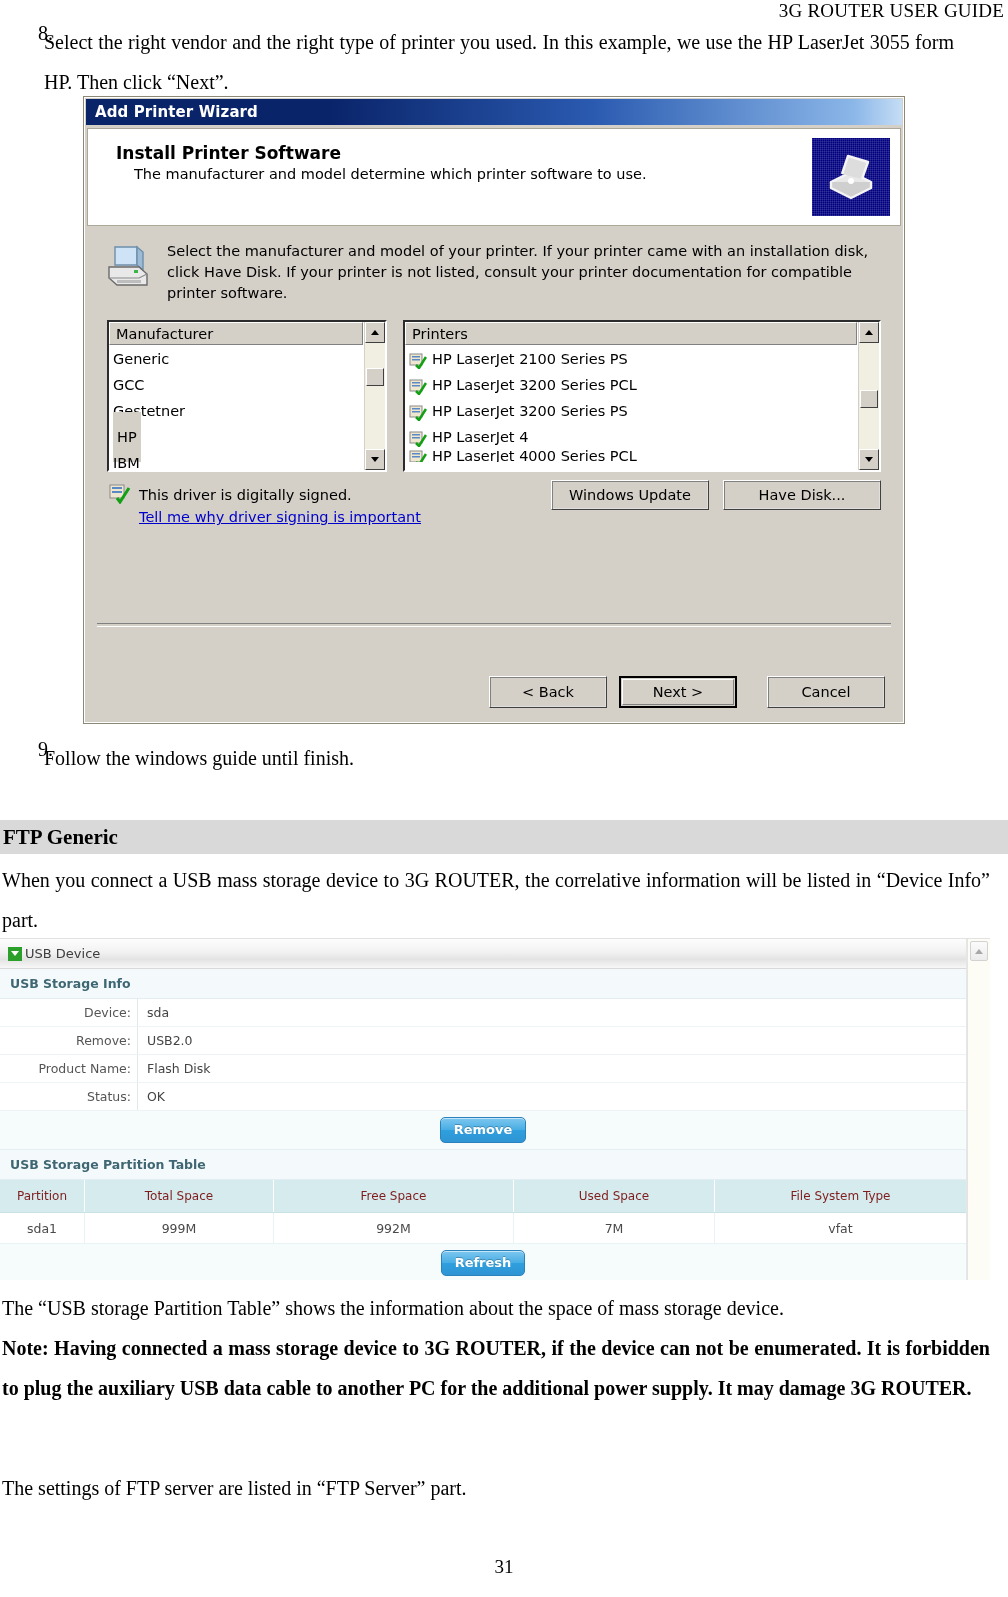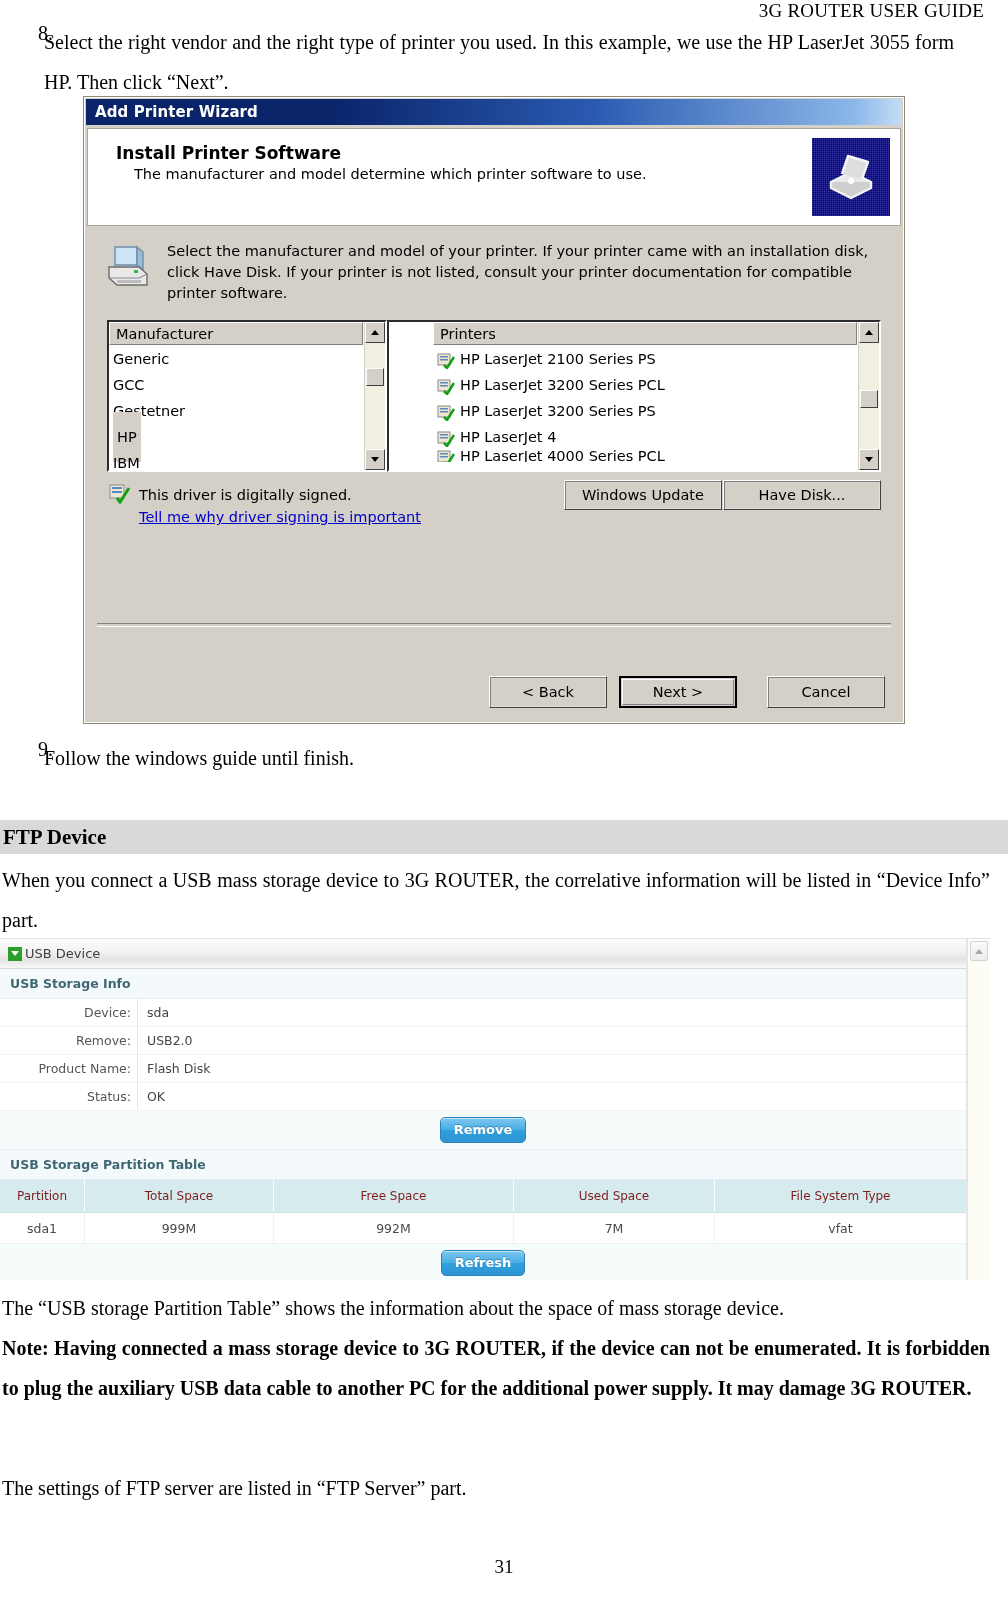--- a/index.html
+++ b/index.html
@@ -16,21 +16,21 @@
     overflow: hidden;
   }
 
   
   .doc-header {
     position: absolute;
     top: 0px;
     left: 0;
     width: 1008px;
     text-align: right;
-    padding-right: 24px;
+    padding-right: 4px;
     box-sizing: border-box;
     font-family: "Liberation Serif", serif;
     font-size: 19px;
     letter-spacing: .2px;
   }
 
   
   .step {
     position: absolute;
     display: flex;
@@ -145,36 +145,37 @@
   }
   .xp-instruct-text {
     font-size: 14.5px;
     line-height: 21px;
     color: #000;
   }
 
   
   .xp-lists {
     display: flex;
+    gap: 16px;
     padding: 16px 20px 0 20px;
   }
   .xp-listbox {
     background: #ffffff;
     border: 2px inset #d4d0c8;
     border-top-color: #808080;
     border-left-color: #808080;
     border-right-color: #ffffff;
     border-bottom-color: #ffffff;
     box-sizing: border-box;
     position: relative;
     height: 152px;
     overflow: hidden;
   }
   .xp-listbox.manufacturer { flex: 0 0 280px; }
-  .xp-listbox.printers { flex: 1 1 auto; padding-left: 44px; }
+  .xp-listbox.printers { flex: 1 1 auto; }
   .xp-listhead {
     height: 23px;
     background: #d4d0c8;
     border: 1px solid #ffffff;
     border-right-color: #808080;
     border-bottom-color: #808080;
     box-sizing: border-box;
     display: flex;
     align-items: center;
     padding-left: 6px;
@@ -268,21 +269,21 @@
     text-decoration: underline;
     line-height: 22px;
     display: block;
     cursor: pointer;
   }
   .xp-signed-btns {
     position: absolute;
     right: 20px;
     top: 8px;
     display: flex;
-    gap: 1px;
+    gap: 14px;
   }
   .xp-btn {
     background: #d4d0c8;
     border: 1px solid #ffffff;
     border-right-color: #404040;
     border-bottom-color: #404040;
     box-shadow: 1px 1px 0 0 #808080 inset, -1px -1px 0 0 #dfdfdf inset;
     font-family: "DejaVu Sans", sans-serif;
     font-size: 14.5px;
     color: #000;
@@ -707,21 +708,21 @@
     </div>
 
   </div>
 </div>
 
 <div class="step" id="step9">
   <div class="step-num">9.</div>
   <div class="step-body">Follow the windows guide until finish.</div>
 </div>
 
-<div class="sec-heading">FTP Device</div>
+<div class="sec-heading">FTP Generic</div>
 
 <div class="para" id="p-intro">When you connect a USB mass storage device to 3G ROUTER, the correlative information will be listed in “Device Info” part.</div>
 
 <div class="usb-panel">
   <div class="usb-main">
 
     <div class="usb-titlebar">
       <span class="usb-badge">
           <span class="chev"></span>
         </span>

